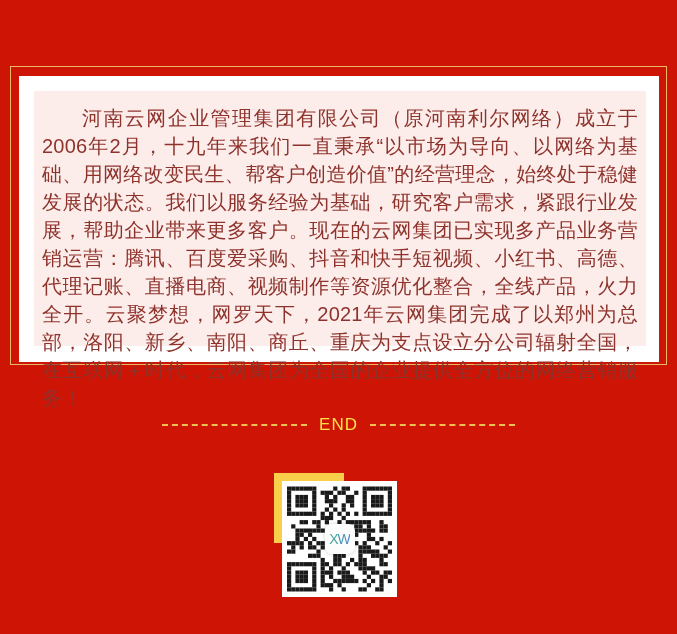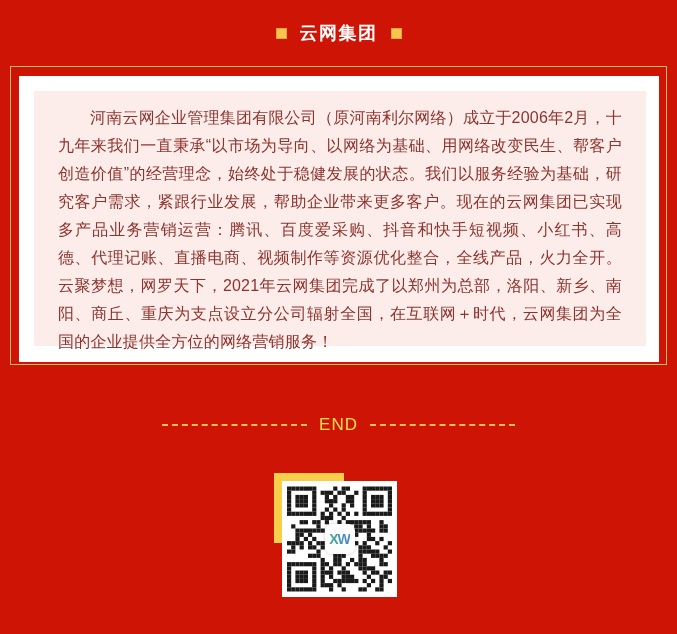--- a/index.html
+++ b/index.html
@@ -29,21 +29,21 @@
   }
   .white-box {
     position:absolute; left:8px; top:9px; width:640px; height:286px;
     background:#FFFFFF;
   }
   .pink-box {
     position:absolute; left:15px; top:15px; width:612px; height:255px;
     background:#FCEDEB;
   }
   .intro-text {
-    padding:13px 24px; font-size:16px; line-height:28px;
+    padding:13px 8px; font-size:20px; line-height:28px;
     color:#8E332C; text-indent:2em; text-align:justify;
     letter-spacing:0.2px;
   }
   
   .end-divider {
     position:absolute; top:416px; left:0; right:0;
     display:flex; align-items:center; justify-content:center; gap:12px;
   }
   .end-dash {
     width:145px; height:0; border-top:2px dashed #EFC04F;
@@ -63,39 +63,34 @@
     position:absolute; left:8px; top:8px; width:115px; height:116px;
     background:#FFFFFF;
   }
   .qr-card svg { position:absolute; left:5px; top:5px; }
   .qr-logo {
     position:absolute; left:50%; top:50%; width:30px; height:30px;
     transform:translate(-50%,-50%);
     background:#FCFCFC; border-radius:7px;
     box-shadow:0 0 4px rgba(0,0,0,0.18);
     display:flex; align-items:center; justify-content:center;
-    font-size:14px; font-weight:bold; letter-spacing:-1px;
+    font-size:14px; font-weight:normal; letter-spacing:-1px;
     background-image:none;
   }
   .qr-logo span {
     background:linear-gradient(100deg,#3FAE8C,#4A7FD0);
     -webkit-background-clip:text; background-clip:text;
     color:transparent;
   }
 </style>
 </head>
 <body>
 
 <div class="page">
 
-  <div class="header">
-    <span class="deco-sq"></span>
-    <h1 class="page-title">云网集团</h1>
-    <span class="deco-sq"></span>
-  </div>
 
   <div class="frame">
     <div class="white-box">
       <div class="pink-box">
         <p class="intro-text">河南云网企业管理集团有限公司（原河南利尔网络）成立于2006年2月，十九年来我们一直秉承“以市场为导向、以网络为基础、用网络改变民生、帮客户创造价值”的经营理念，始终处于稳健发展的状态。我们以服务经验为基础，研究客户需求，紧跟行业发展，帮助企业带来更多客户。现在的云网集团已实现多产品业务营销运营：腾讯、百度爱采购、抖音和快手短视频、小红书、高德、代理记账、直播电商、视频制作等资源优化整合，全线产品，火力全开。云聚梦想，网罗天下，2021年云网集团完成了以郑州为总部，洛阳、新乡、南阳、商丘、重庆为支点设立分公司辐射全国，在互联网＋时代，云网集团为全国的企业提供全方位的网络营销服务！</p>
       </div>
     </div>
   </div>
 
   <div class="end-divider">

